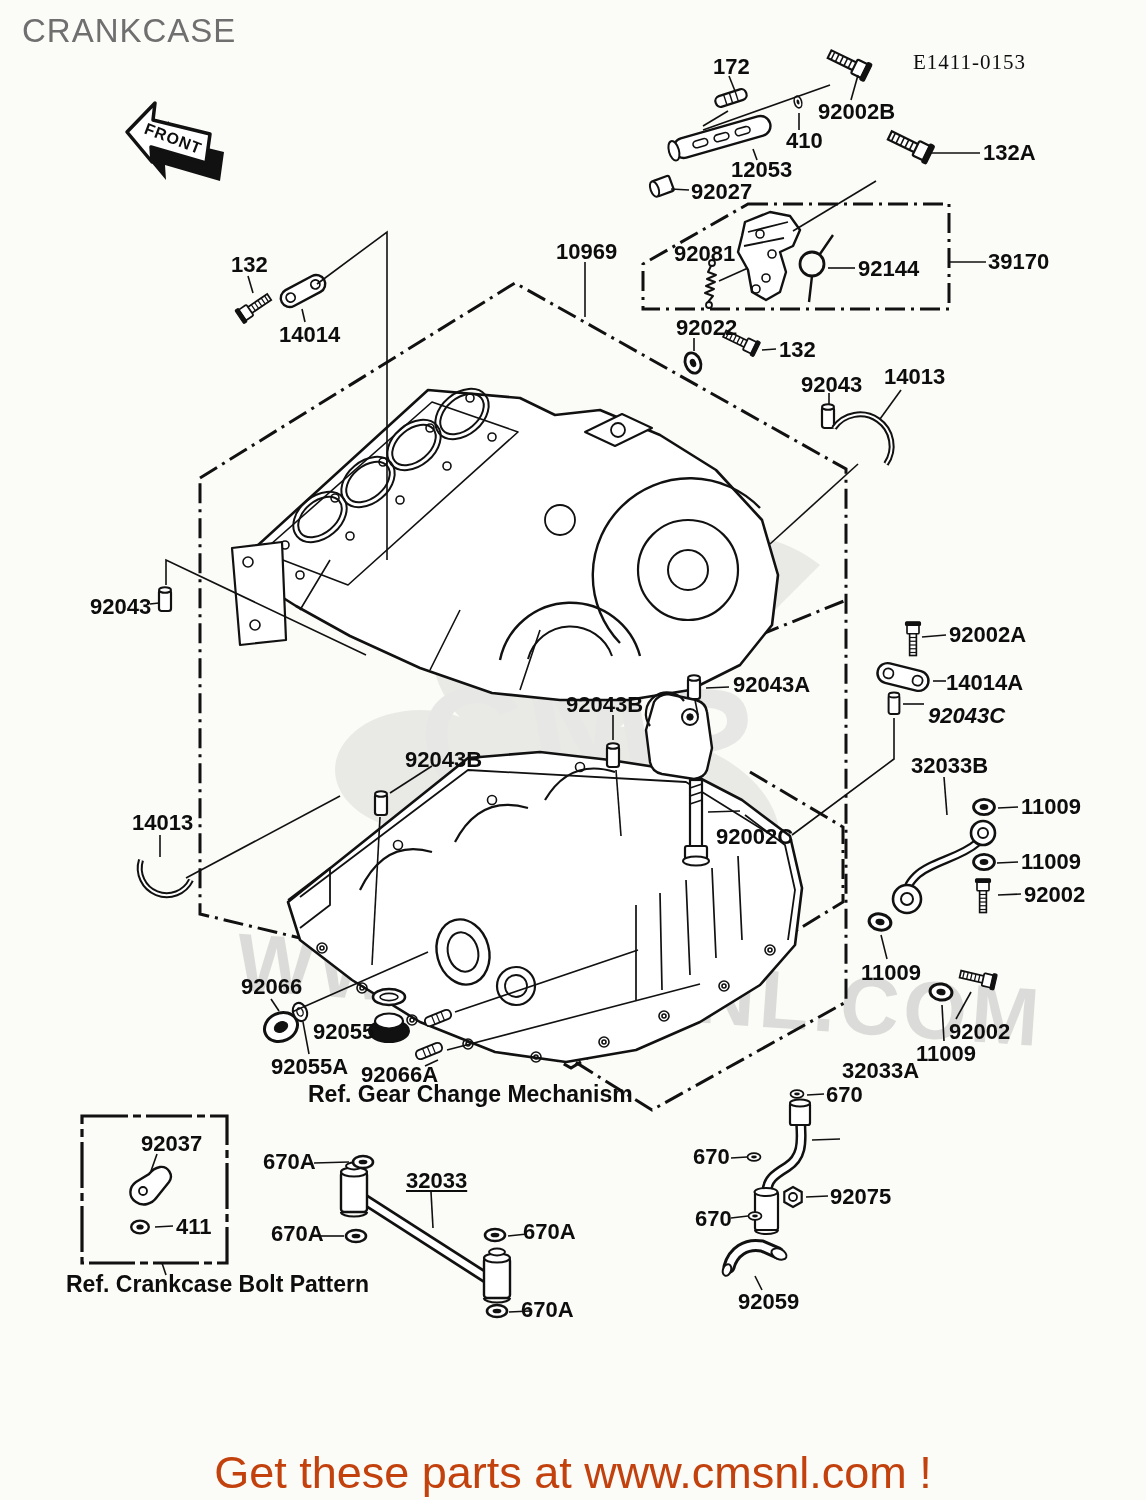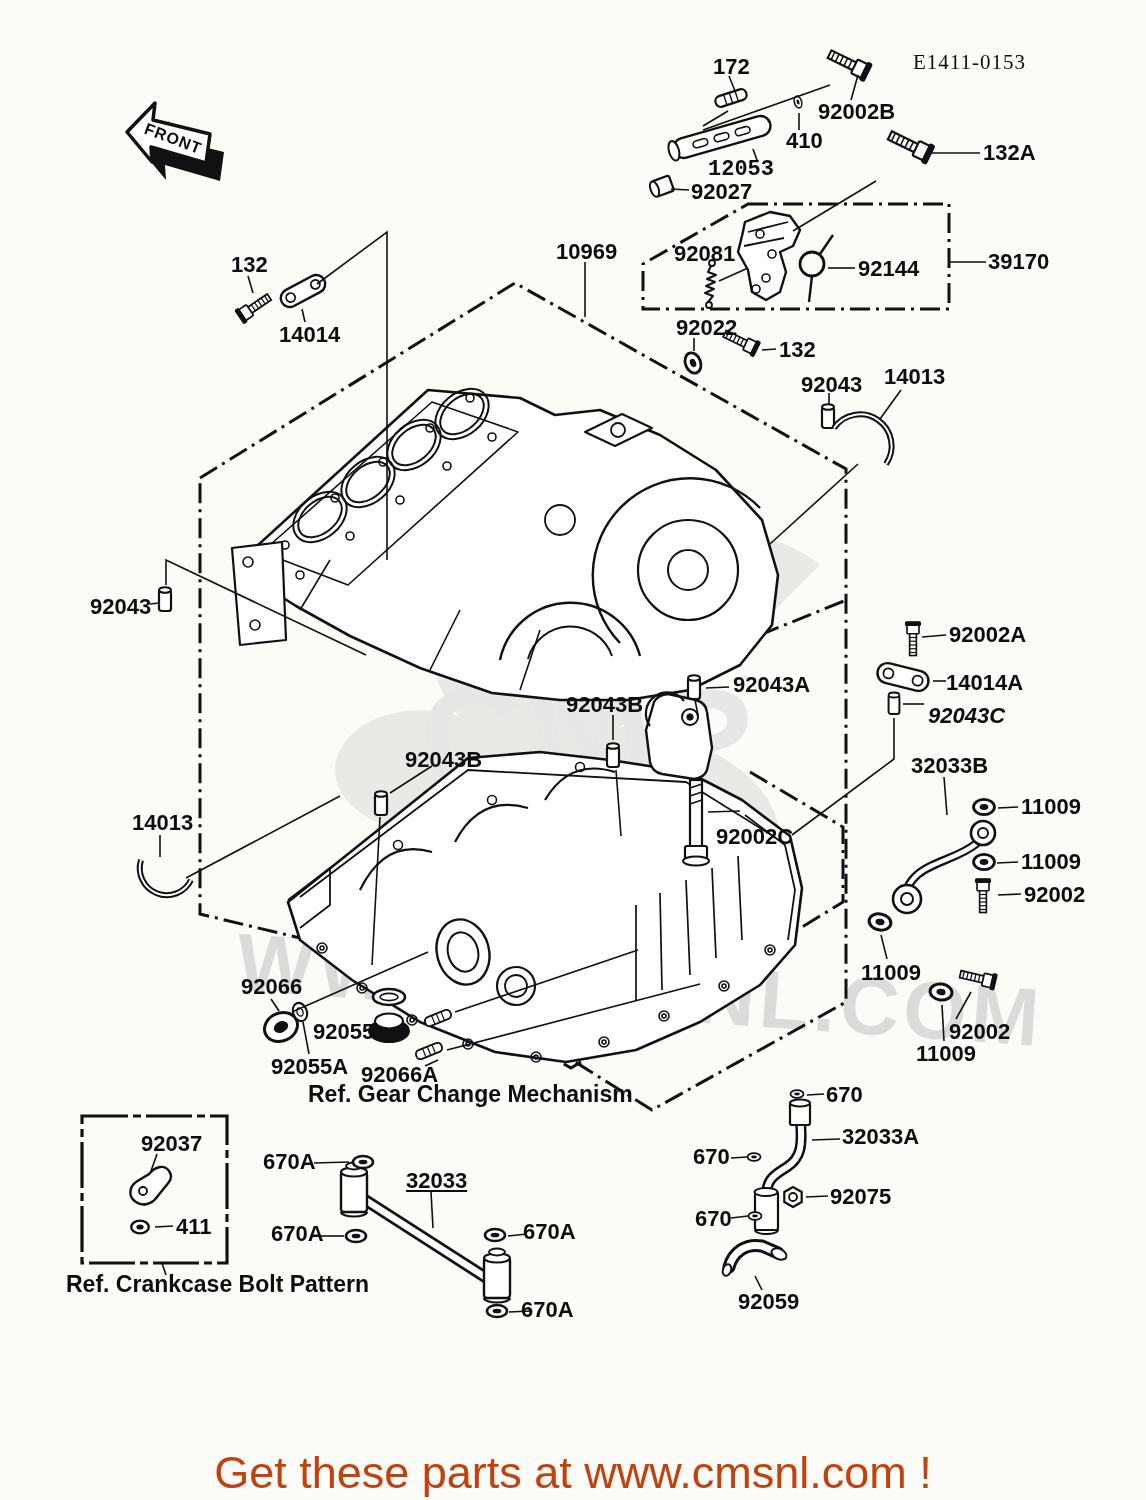--- a/index.html
+++ b/index.html
@@ -14,20 +14,21 @@
   .banner{position:absolute;left:0;right:0;top:1447px;text-align:center;
           font-size:45px;color:#c2410c;font-weight:normal;}
   .front-word{position:absolute;left:143px;top:131px;transform:rotate(21deg);
           font:bold 16px/1 "Liberation Sans",sans-serif;color:#0d0d0d;letter-spacing:1px;}
 </style>
 </head>
 <body>
 
 <div class="canvas">
 
+  <div class="page-title">CRANKCASE</div>
 
   <svg class="art" width="1146" height="1500" viewBox="0 0 1146 1500">
     <defs>
       <g id="pin">
         <rect x="-6" y="-10" width="12" height="21" rx="2.5" fill="#fff" stroke="#111" stroke-width="2.2"></rect>
         <ellipse cx="0" cy="-10" rx="6" ry="2.8" fill="#fff" stroke="#111" stroke-width="2"></ellipse>
       </g>
       <g id="bolt">
         <rect x="8" y="-4.5" width="30" height="9" fill="#fff" stroke="#111" stroke-width="2.2"></rect>
         <line x1="14" y1="-4.5" x2="14" y2="4.5" stroke="#111" stroke-width="1.6"></line>
@@ -382,21 +383,21 @@
     </g>
   </svg>
 
   <div class="front-word">FRONT</div>
 
   <div id="labels-layer">
       <div class="lbl serif" style="left: 913px; top: 52px;">E1411-0153</div>
       <div class="lbl" style="left: 713px; top: 56px; text-align: center;">172</div>
       <div class="lbl" style="left: 818px; top: 101px;">92002B</div>
       <div class="lbl" style="left: 786px; top: 130px;">410</div>
-      <div class="lbl" style="left: 708px; top: 159px; font-family: Liberation Mono, monospace;">12053</div>
+      <div class="lbl" style="left: 731px; top: 159px;">12053</div>
       <div class="lbl" style="left: 691px; top: 181px;">92027</div>
       <div class="lbl" style="left: 983px; top: 142px;">132A</div>
       <div class="lbl" style="left: 988px; top: 251px;">39170</div>
       <div class="lbl" style="left: 858px; top: 258px;">92144</div>
       <div class="lbl" style="left: 674px; top: 243px;">92081</div>
       <div class="lbl" style="left: 676px; top: 317px;">92022</div>
       <div class="lbl" style="left: 779px; top: 339px;">132</div>
       <div class="lbl" style="left: 801px; top: 374px;">92043</div>
       <div class="lbl" style="left: 884px; top: 366px;">14013</div>
       <div class="lbl" style="left: 556px; top: 241px;">10969</div>
@@ -423,21 +424,21 @@
       <div class="lbl" style="left: 271px; top: 1056px;">92055A</div>
       <div class="lbl" style="left: 361px; top: 1064px;">92066A</div>
       <div class="lbl" style="left: 141px; top: 1133px;">92037</div>
       <div class="lbl" style="left: 176px; top: 1216px;">411</div>
       <div class="lbl" style="left: 263px; top: 1151px;">670A</div>
       <div class="lbl" style="left: 406px; top: 1170px; text-decoration: underline;">32033</div>
       <div class="lbl" style="left: 271px; top: 1223px;">670A</div>
       <div class="lbl" style="left: 523px; top: 1221px;">670A</div>
       <div class="lbl" style="left: 521px; top: 1299px;">670A</div>
       <div class="lbl" style="left: 826px; top: 1084px;">670</div>
-      <div class="lbl" style="left: 842px; top: 1126px;">32033A</div>
+      <div class="lbl" style="left: 842px; top: 1060px;">32033A</div>
       <div class="lbl" style="left: 693px; top: 1146px;">670</div>
       <div class="lbl" style="left: 830px; top: 1186px;">92075</div>
       <div class="lbl" style="left: 695px; top: 1208px;">670</div>
       <div class="lbl" style="left: 738px; top: 1291px;">92059</div>
     </div>
 
   <div class="lbl cap" style="left:66px;top:1273px">Ref. Crankcase Bolt Pattern</div>
   <div class="lbl cap" style="left:308px;top:1083px">Ref. Gear Change Mechanism</div>
 
   <div class="banner">Get these parts at www.cmsnl.com !</div>

